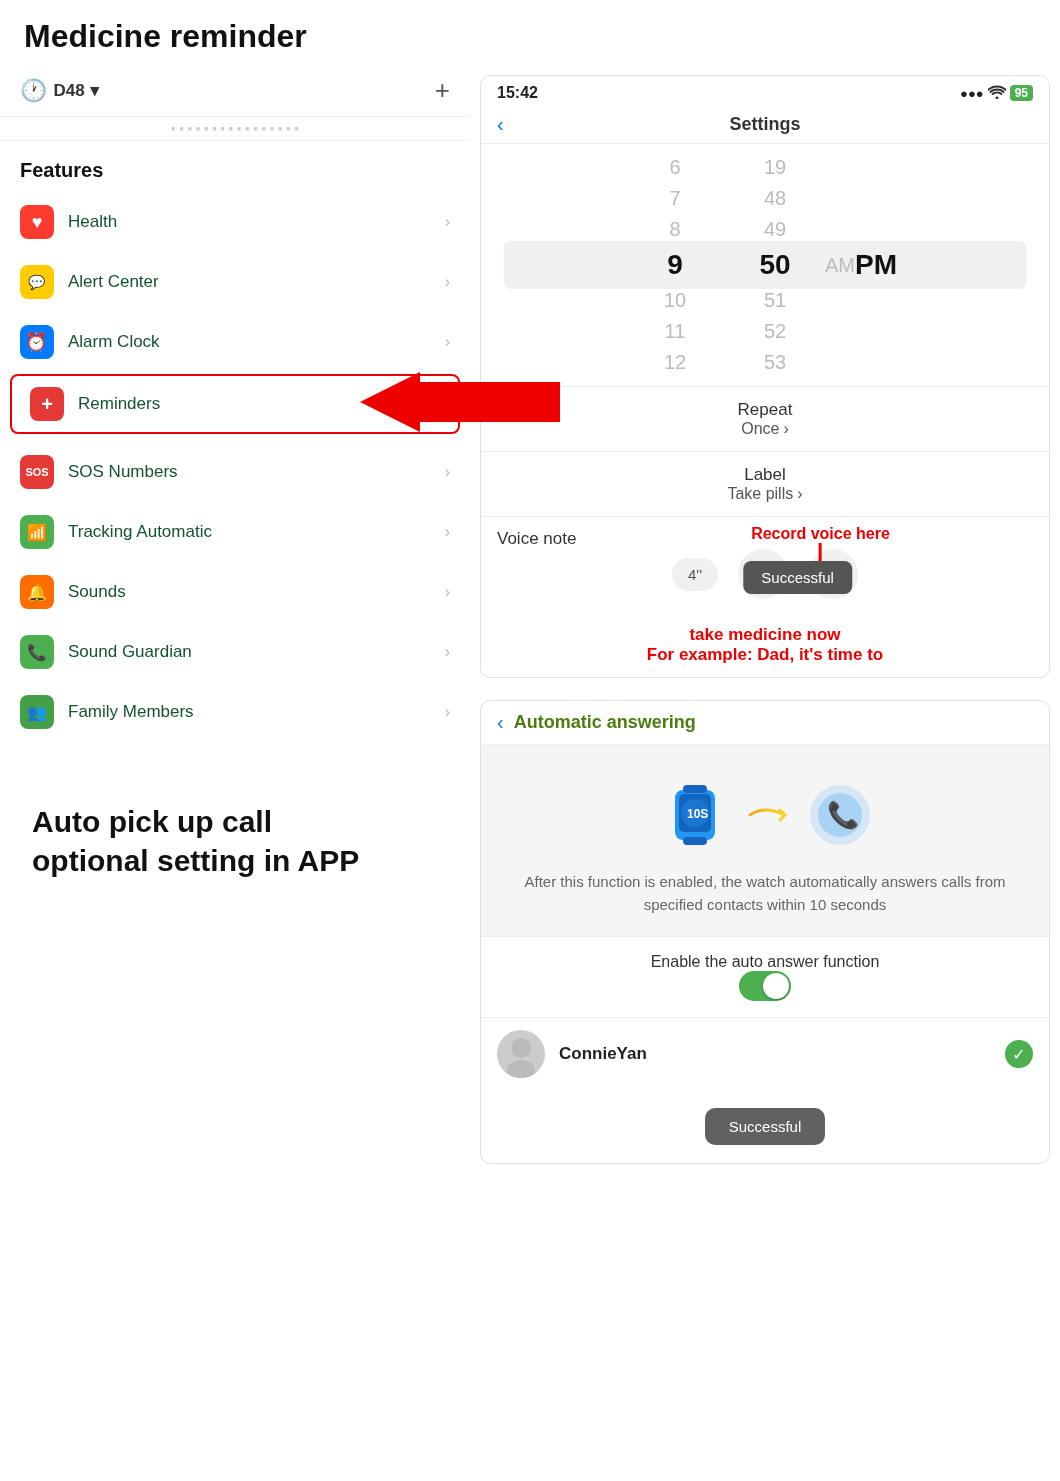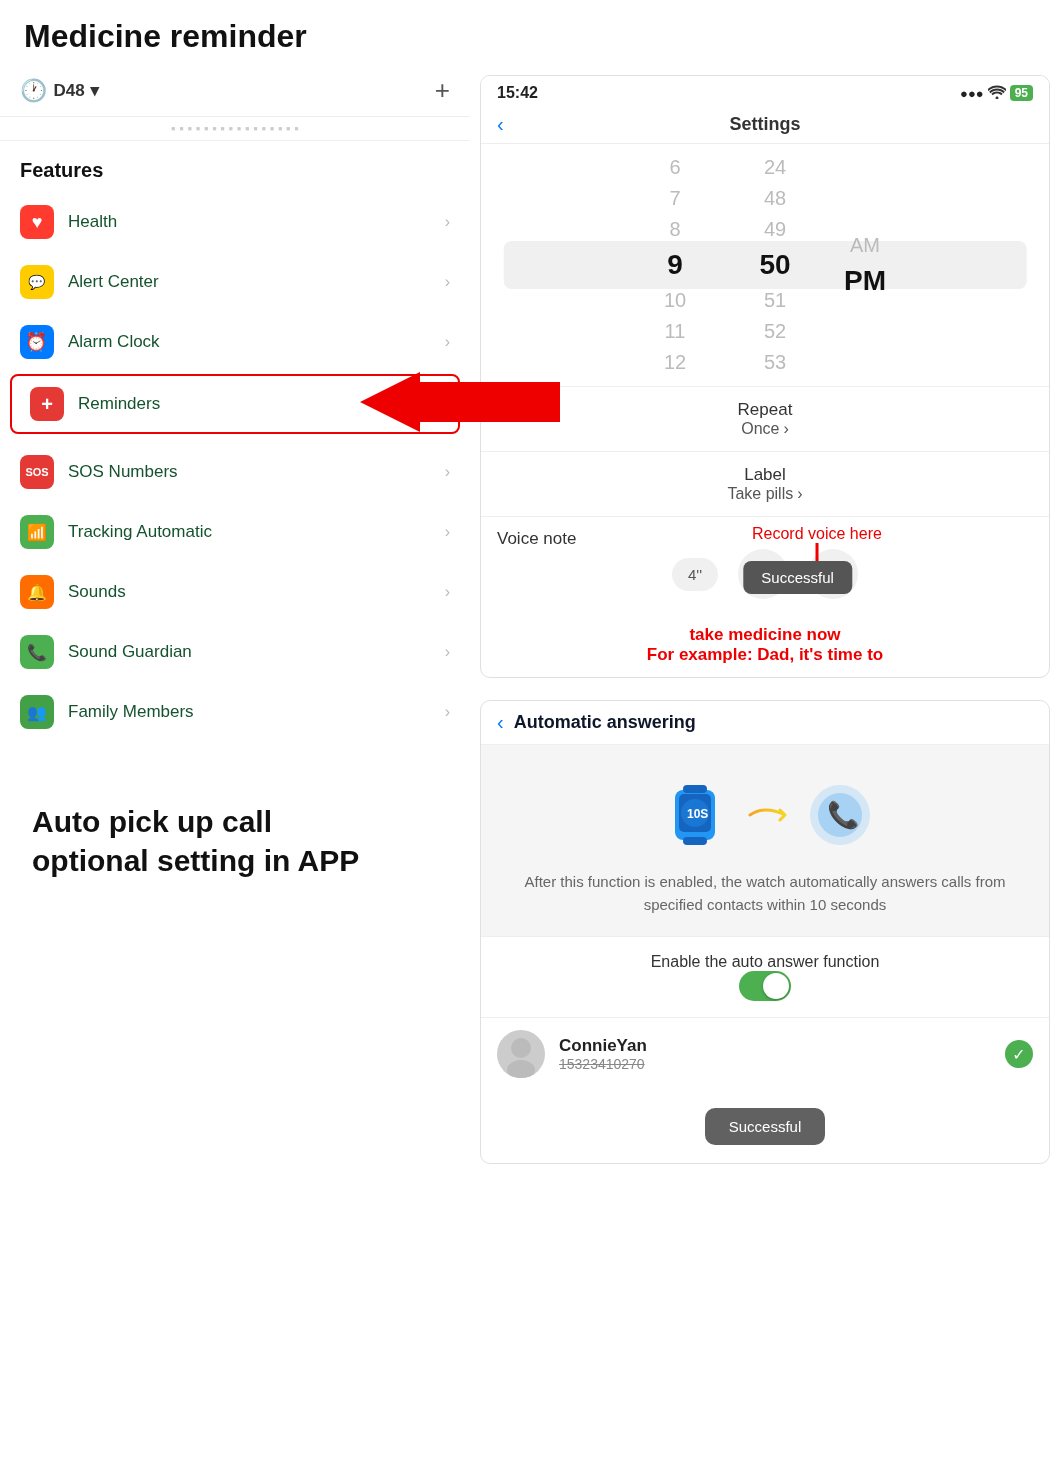--- a/index.html
+++ b/index.html
@@ -235,21 +235,21 @@
       transform: translate(-50%, -50%);
       width: 92%;
       height: 48px;
       background: #f0f0f0;
       border-radius: 8px;
       z-index: 0;
       pointer-events: none;
     }
     .ampm-column {
       display: flex;
-      flex-direction: column;
+      flex-direction: row;
       align-items: center;
       width: 80px;
     }
     .ampm-item {
       font-size: 20px;
       color: #bbb;
       padding: 4px 0;
       text-align: center;
     }
     .ampm-item.selected {
@@ -375,21 +375,21 @@
     }
     .auto-nav-back {
       color: #007aff;
       font-size: 20px;
       cursor: pointer;
       margin-right: 10px;
     }
     .auto-nav-title {
       font-size: 18px;
       font-weight: 600;
-      color: #0f172a;
+      color: #4d7c0f;
     }
 
     
     .illustration-area {
       background: #f5f5f5;
       display: flex;
       flex-direction: column;
       align-items: center;
       padding: 30px 20px 20px 20px;
     }
@@ -642,21 +642,21 @@
           <div class="time-item">6</div>
           <div class="time-item">7</div>
           <div class="time-item">8</div>
           <div class="time-item selected">9</div>
           <div class="time-item">10</div>
           <div class="time-item">11</div>
           <div class="time-item">12</div>
         </div>
 
         <div class="time-column" style="z-index:1;">
-          <div class="time-item">24</div>
+          <div class="time-item">19</div>
           <div class="time-item">48</div>
           <div class="time-item">49</div>
           <div class="time-item selected">50</div>
           <div class="time-item">51</div>
           <div class="time-item">52</div>
           <div class="time-item">53</div>
         </div>
 
         <div class="ampm-column" style="z-index:1;">
           <div style="height:64px;"></div>
@@ -679,21 +679,21 @@
         <div class="settings-value">
           <span>Take pills</span>
           <span>›</span>
         </div>
       </div>
 
       <div class="voice-note-area" style="position:relative;">
         <span class="voice-note-label">Voice note</span>
         
         
-        <div style="position:absolute; top:8px; left:50%; transform:translateX(-10%); color:#e00; font-size:16px; font-weight:400; z-index:10;">
+        <div style="position:absolute; top:8px; left:50%; transform:translateX(-10%); color:#e00; font-size:16px; font-weight:700; z-index:10;">
           <span>Record voice here</span>
           
           <div style="display:flex; justify-content:center;">
             <svg width="30" height="36" viewBox="0 0 30 36">
               <line x1="15" y1="0" x2="15" y2="28" stroke="#e00" stroke-width="3"></line>
               <polygon points="15,36 5,20 25,20" fill="#e00"></polygon>
             </svg>
           </div>
         </div>
 
@@ -770,21 +770,20 @@
         <div class="contact-avatar">
 
           <svg width="48" height="48" viewBox="0 0 48 48">
             <circle cx="24" cy="48" r="20" fill="#ccc"></circle>
             <circle cx="24" cy="18" r="10" fill="#bbb"></circle>
             <ellipse cx="24" cy="40" rx="14" ry="10" fill="#bbb"></ellipse>
           </svg>
         </div>
         <div class="contact-info">
           <div class="contact-name">ConnieYan</div>
-          <div class="contact-phone">15323410270</div>
         </div>
         <div class="contact-check">✓</div>
       </div>
 
       <div class="toast-container">
         <div class="toast-bottom">Successful</div>
       </div>
     </div>
 
   </div>

